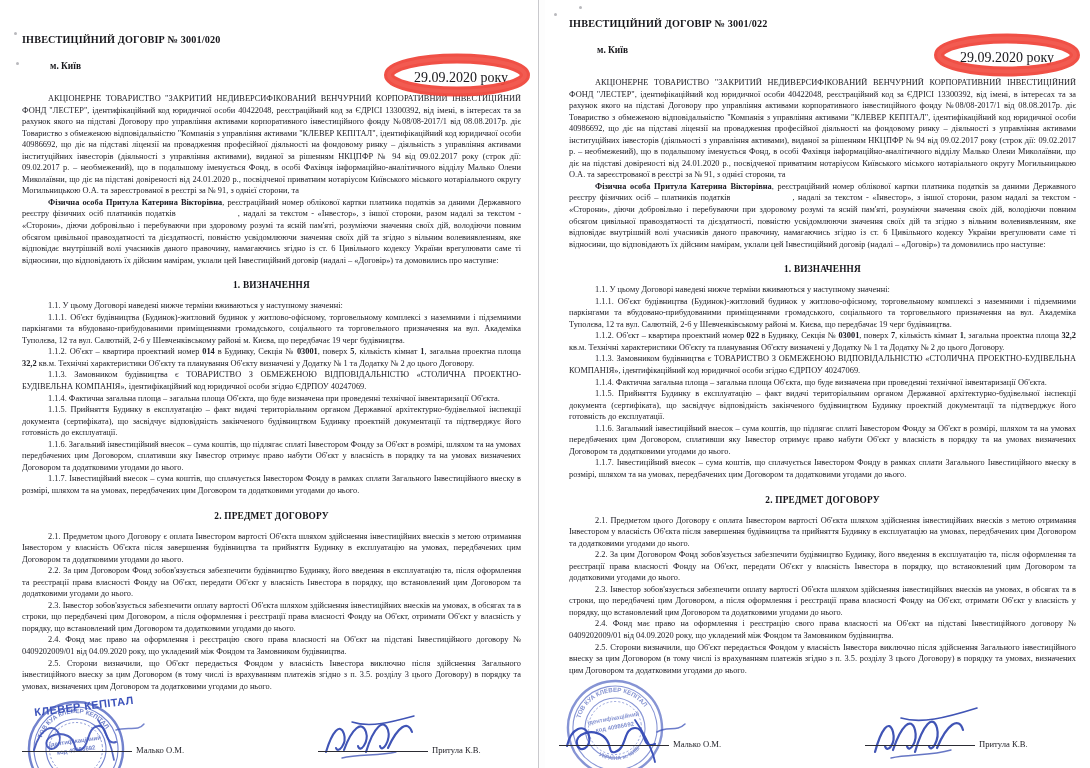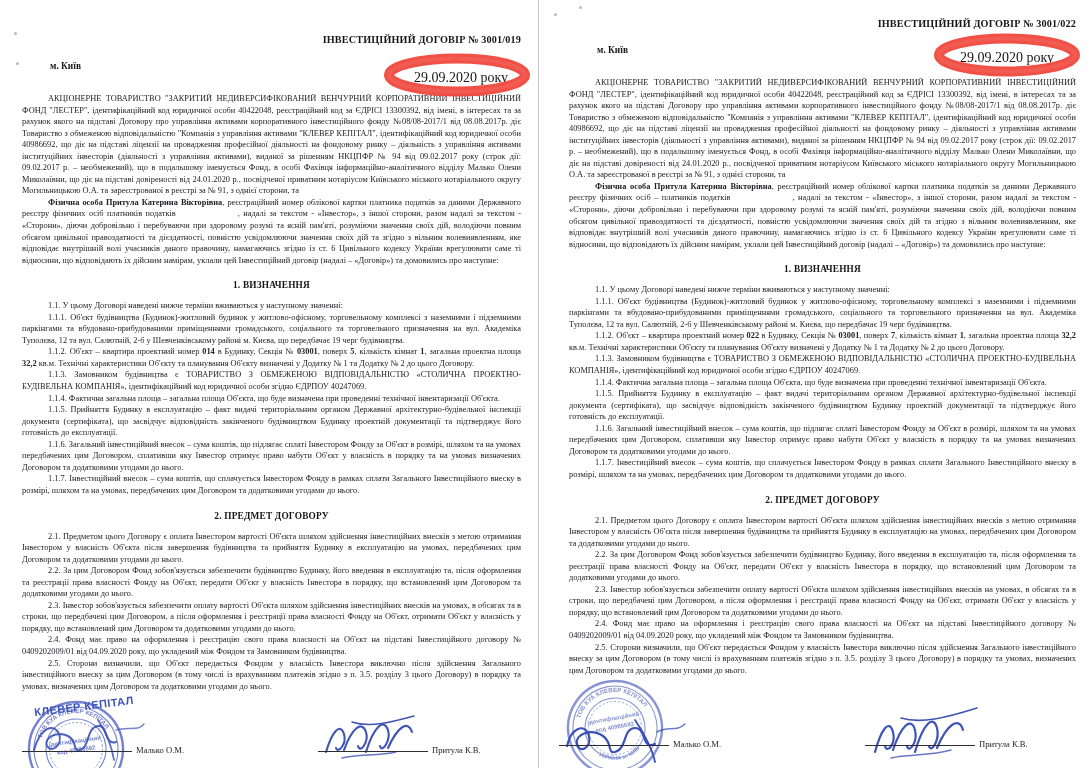--- a/index.html
+++ b/index.html
@@ -59,21 +59,21 @@
   .doc-page.right .doc-body { padding: 0 14px 0 24px; top: 0; }
 
   .spec-dot {
     position: absolute;
     width: 3px; height: 3px;
     background: #b9b9bd;
     border-radius: 50%;
   }
 
   .doc-title {
-    text-align: right;
+    text-align: left;
     font-weight: bold;
     font-size: 10.2px;
     letter-spacing: .15px;
     color: #15151a;
   }
   .doc-city {
     font-weight: bold;
     font-size: 9.4px;
     color: #18181d;
     padding-left: 28px;
@@ -170,21 +170,21 @@
 <div class="scan-sheet">
 
   <div class="sheet-edge-left"></div>
   <div class="page-divider"></div>
 
   <div class="doc-page left">
     <div class="spec-dot" style="left:14px;top:32px;"></div>
     <div class="spec-dot" style="left:16px;top:62px;"></div>
 
     <div class="doc-body" style="top:34px;">
-      <div class="doc-title">ІНВЕСТИЦІЙНИЙ ДОГОВІР № 3001/019</div>
+      <div class="doc-title">ІНВЕСТИЦІЙНИЙ ДОГОВІР № 3001/020</div>
       <div style="height:16px"></div>
       <div class="doc-city">м. Київ</div>
       <div style="height:22px"></div>
 
       <p class="para">АКЦІОНЕРНЕ ТОВАРИСТВО "ЗАКРИТИЙ НЕДИВЕРСИФІКОВАНИЙ ВЕНЧУРНИЙ КОРПОРАТИВНИЙ ІНВЕСТИЦІЙНИЙ ФОНД "ЛЕСТЕР", ідентифікаційний код юридичної особи 40422048, реєстраційний код за ЄДРІСІ 13300392, від імені, в інтересах та за рахунок якого на підставі Договору про управління активами корпоративного інвестиційного фонду №08/08-2017/1 від 08.08.2017р. діє Товариство з обмеженою відповідальністю "Компанія з управління активами "КЛЕВЕР КЕПІТАЛ", ідентифікаційний код юридичної особи 40986692, що діє на підставі ліцензії на провадження професійної діяльності на фондовому ринку – діяльність з управління активами інституційних інвесторів (діяльності з управління активами), виданої за рішенням НКЦПФР № 94 від 09.02.2017 року (строк дії: 09.02.2017 р. – необмежений), що в подальшому іменується Фонд, в особі Фахівця інформаційно-аналітичного відділу Малько Олени Миколаївни, що діє на підставі довіреності від 24.01.2020 р., посвідченої приватним нотаріусом Київського міського нотаріального округу Могильницькою О.А. та зареєстрованої в реєстрі за № 91, з однієї сторони, та</p>
 
       <p class="para"><span class="b">Фізична особа Притула Катерина Вікторівна</span><span>, реєстраційний номер облікової картки платника податків за даними Державного реєстру фізичних осіб   платників податків</span><span class="redaction"></span><span>, надалі за текстом - «Інвестор», з іншої сторони, разом надалі за текстом - «Сторони», діючи добровільно і перебуваючи при здоровому розумі та ясній пам'яті, розуміючи значення своїх дій, володіючи повним обсягом цивільної правоздатності та дієздатності, повністю усвідомлюючи значення своїх дій та згідно з вільним волевиявленням, яке відповідає внутрішній волі учасників даного правочину, намагаючись згідно із ст. 6 Цивільного кодексу України врегулювати саме ті відносини, що відповідають їх дійсним намірам, уклали цей Інвестиційний договір (надалі – «Договір») та домовились про наступне:</span></p>
 
       <div class="gap-lg"></div>
       <p class="section-head">1.    ВИЗНАЧЕННЯ</p>

